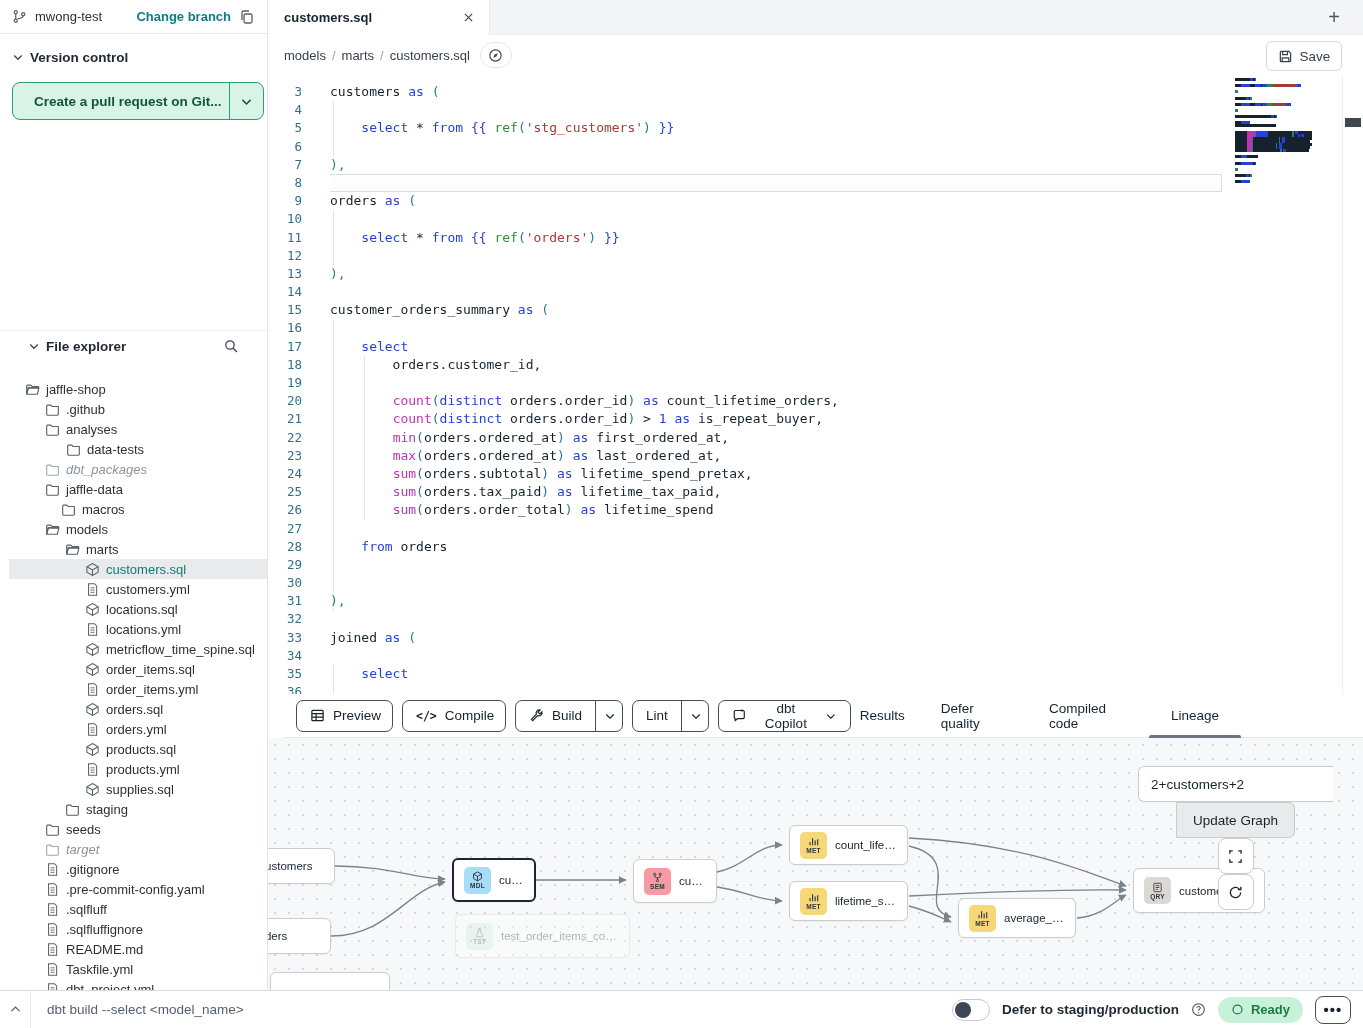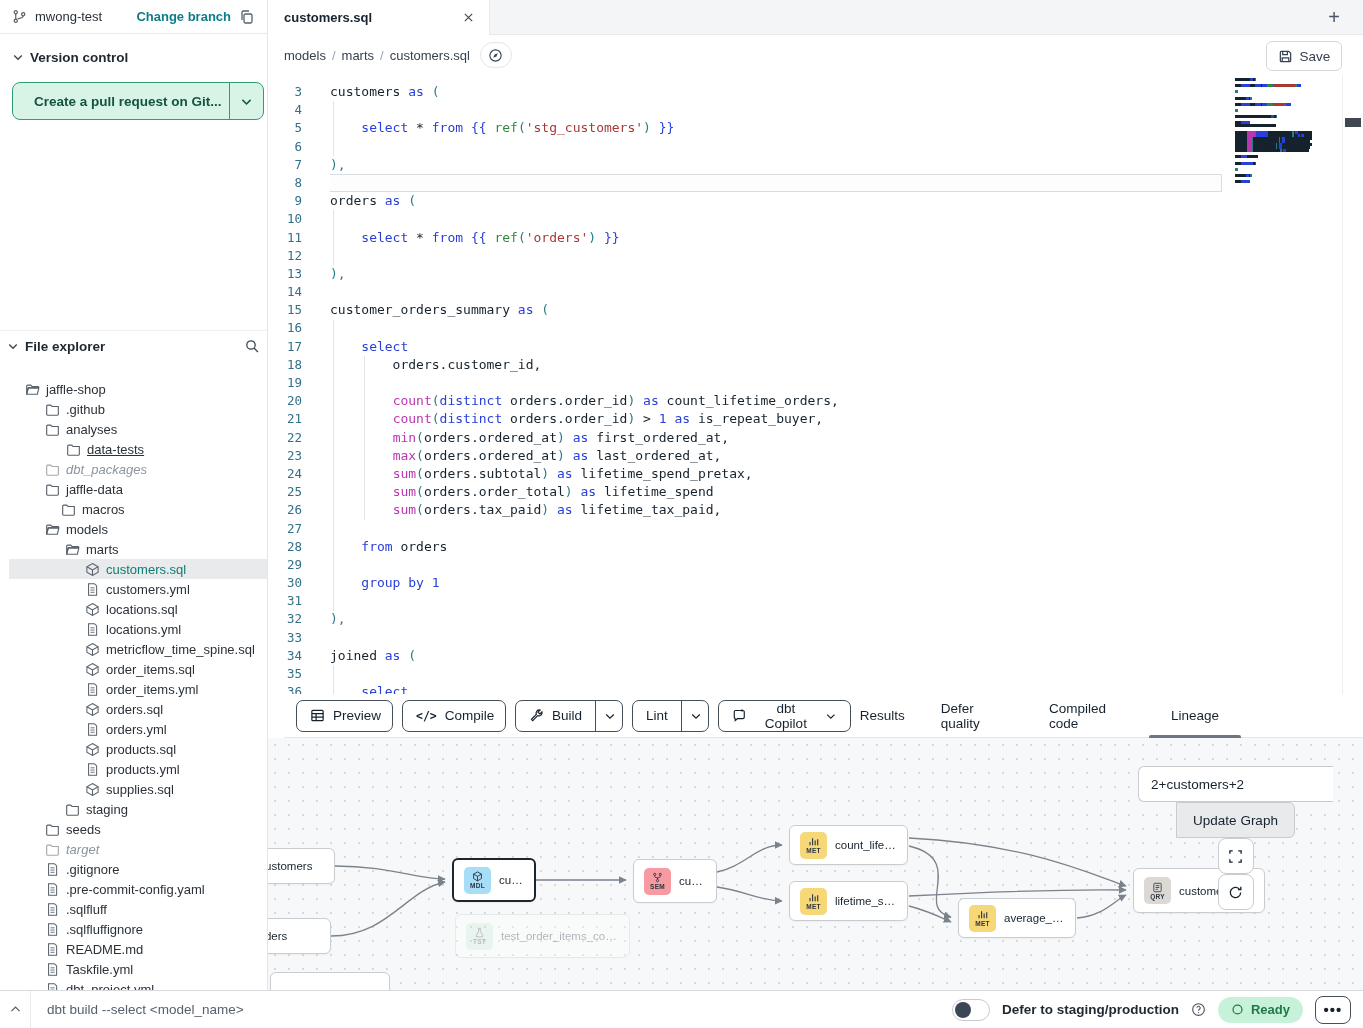--- a/index.html
+++ b/index.html
@@ -19,21 +19,21 @@
   .vc-section { padding:10px 12px 0 12px; }
   .sec-header { display:flex; align-items:center; gap:6px; height:26px; }
   .sec-title { font-size:13.5px; font-weight:700; color:#1f2730; }
   .pr-btn { margin-top:12px; width:252px; height:38px; display:flex; align-items:stretch;
     background:var(--pr_bg); border:1.5px solid var(--pr_border); border-radius:8px; overflow:hidden; cursor:pointer; }
   .pr-main { flex:1; display:flex; align-items:center; gap:9px; padding:0 12px;
     font-size:13.5px; font-weight:600; color:var(--pr_text); white-space:nowrap; overflow:hidden; }
   .pr-caret { width:34px; border-left:1.5px solid var(--pr_border); display:flex; align-items:center; justify-content:center; }
 
   .fe-section { position:absolute; left:0; top:330px; right:0; bottom:0; border-top:1px solid #f0f1f3; }
-  .fe-header { height:30px; display:flex; align-items:center; gap:6px; padding:0 7px; }
+  .fe-header { height:30px; display:flex; align-items:center; gap:6px; padding:0 28px; }
   .fe-header .sec-title { flex:1; }
   .tree { margin-top:18px;margin-left:9px; }
   .trow { height:20px; display:flex; align-items:center; gap:6px; font-size:13px;
     color:#2a3138; cursor:pointer; white-space:nowrap; }
   .trow.sel { background:#e8eaec; color:var(--selected_file); }
   .trow.sel .tlabel { color:var(--selected_file); font-weight:500; }
   .trow.muted { color:#8b949e; font-style:italic; }
   .trow.muted svg { opacity:.55; }
   .ticon { display:inline-flex; width:15px; height:15px; flex:0 0 15px; }
   .ticon svg { width:15px; height:15px; }
@@ -214,21 +214,21 @@
             <span class="tlabel">.github</span>
           </div>
           <div class="trow" style="padding-left: 36px;">
             <span class="ticon">
               <svg viewBox="0 0 16 16" fill="none" stroke="#57606a" stroke-width="1.2">
                 <path d="M1.8 4.3a1 1 0 0 1 1-1h3.3l1.4 1.5h6.7v8.4a.9.9 0 0 1-.9.9H2.7a.9.9 0 0 1-.9-.9z"></path>
               </svg>
             </span>
             <span class="tlabel">analyses</span>
           </div>
-          <div class="trow" style="padding-left: 57px; text-decoration: underline;">
+          <div class="trow" style="padding-left: 57px;">
             <span class="ticon">
               <svg viewBox="0 0 16 16" fill="none" stroke="#57606a" stroke-width="1.2">
                 <path d="M1.8 4.3a1 1 0 0 1 1-1h3.3l1.4 1.5h6.7v8.4a.9.9 0 0 1-.9.9H2.7a.9.9 0 0 1-.9-.9z"></path>
               </svg>
             </span>
             <span class="tlabel">data-tests</span>
           </div>
           <div class="trow muted" style="padding-left: 36px;">
             <span class="ticon">
               <svg viewBox="0 0 16 16" fill="none" stroke="#57606a" stroke-width="1.2">
@@ -558,26 +558,25 @@
           <div class="cline"><span class="c-pl">customer_orders_summary </span><span class="c-kw">as</span><span class="c-pl"> </span><span class="c-br">(</span></div>
           <div class="cline"></div>
           <div class="cline"><span class="c-pl">    </span><span class="c-kw">select</span></div>
           <div class="cline"><span class="c-pl">        orders.customer_id,</span></div>
           <div class="cline"></div>
           <div class="cline"><span class="c-pl">        </span><span class="c-fn">count</span><span class="c-br">(</span><span class="c-kw">distinct</span><span class="c-pl"> orders.order_id</span><span class="c-br">)</span><span class="c-pl"> </span><span class="c-kw">as</span><span class="c-pl"> count_lifetime_orders,</span></div>
           <div class="cline"><span class="c-pl">        </span><span class="c-fn">count</span><span class="c-br">(</span><span class="c-kw">distinct</span><span class="c-pl"> orders.order_id</span><span class="c-br">)</span><span class="c-pl"> &gt; </span><span class="c-num">1</span><span class="c-pl"> </span><span class="c-kw">as</span><span class="c-pl"> is_repeat_buyer,</span></div>
           <div class="cline"><span class="c-pl">        </span><span class="c-fn">min</span><span class="c-br">(</span><span class="c-pl">orders.ordered_at</span><span class="c-br">)</span><span class="c-pl"> </span><span class="c-kw">as</span><span class="c-pl"> first_ordered_at,</span></div>
           <div class="cline"><span class="c-pl">        </span><span class="c-fn">max</span><span class="c-br">(</span><span class="c-pl">orders.ordered_at</span><span class="c-br">)</span><span class="c-pl"> </span><span class="c-kw">as</span><span class="c-pl"> last_ordered_at,</span></div>
           <div class="cline"><span class="c-pl">        </span><span class="c-fn">sum</span><span class="c-br">(</span><span class="c-pl">orders.subtotal</span><span class="c-br">)</span><span class="c-pl"> </span><span class="c-kw">as</span><span class="c-pl"> lifetime_spend_pretax,</span></div>
+          <div class="cline"><span class="c-pl">        </span><span class="c-fn">sum</span><span class="c-br">(</span><span class="c-pl">orders.tax_paid</span><span class="c-br">)</span><span class="c-pl"> </span><span class="c-kw">as</span><span class="c-pl"> lifetime_tax_paid,</span></div>
           <div class="cline"><span class="c-pl">        </span><span class="c-fn">sum</span><span class="c-br">(</span><span class="c-pl">orders.order_total</span><span class="c-br">)</span><span class="c-pl"> </span><span class="c-kw">as</span><span class="c-pl"> lifetime_spend</span></div>
-          <div class="cline"><span class="c-pl">        </span><span class="c-fn">sum</span><span class="c-br">(</span><span class="c-pl">orders.tax_paid</span><span class="c-br">)</span><span class="c-pl"> </span><span class="c-kw">as</span><span class="c-pl"> lifetime_tax_paid,</span></div>
           <div class="cline"></div>
           <div class="cline"><span class="c-pl">    </span><span class="c-kw">from</span><span class="c-pl"> orders</span></div>
           <div class="cline"></div>
-          <div class="cline"><span class="c-pl">    </span><span class="c-kw">group by</span><span class="c-pl"> </span><span class="c-num">1</span></div>
           <div class="cline"></div>
           <div class="cline"><span class="c-br">),</span></div>
           <div class="cline"></div>
           <div class="cline"><span class="c-pl">joined </span><span class="c-kw">as</span><span class="c-pl"> </span><span class="c-br">(</span></div>
           <div class="cline"></div>
           <div class="cline"><span class="c-pl">    </span><span class="c-kw">select</span></div>
           <div class="iguide" style="left: 3px; top: 18.2px; height: 54.6px;"></div>
           <div class="iguide" style="left: 3px; top: 127.4px; height: 54.6px;"></div>
           <div class="iguide" style="left: 3px; top: 236.6px; height: 291.2px;"></div>
           <div class="iguide" style="left: 3px; top: 582.4px; height: 36.4px;"></div>

